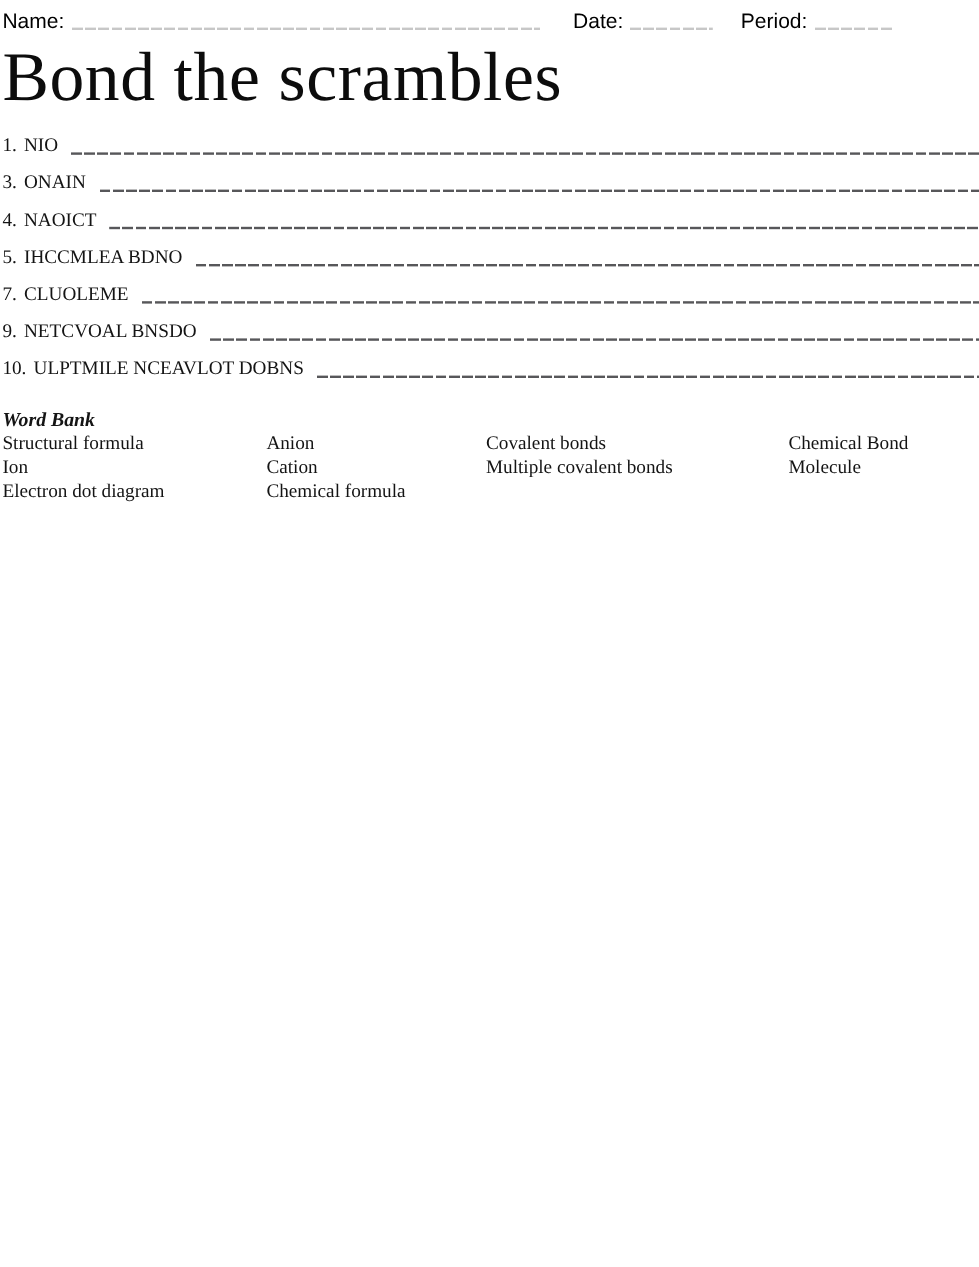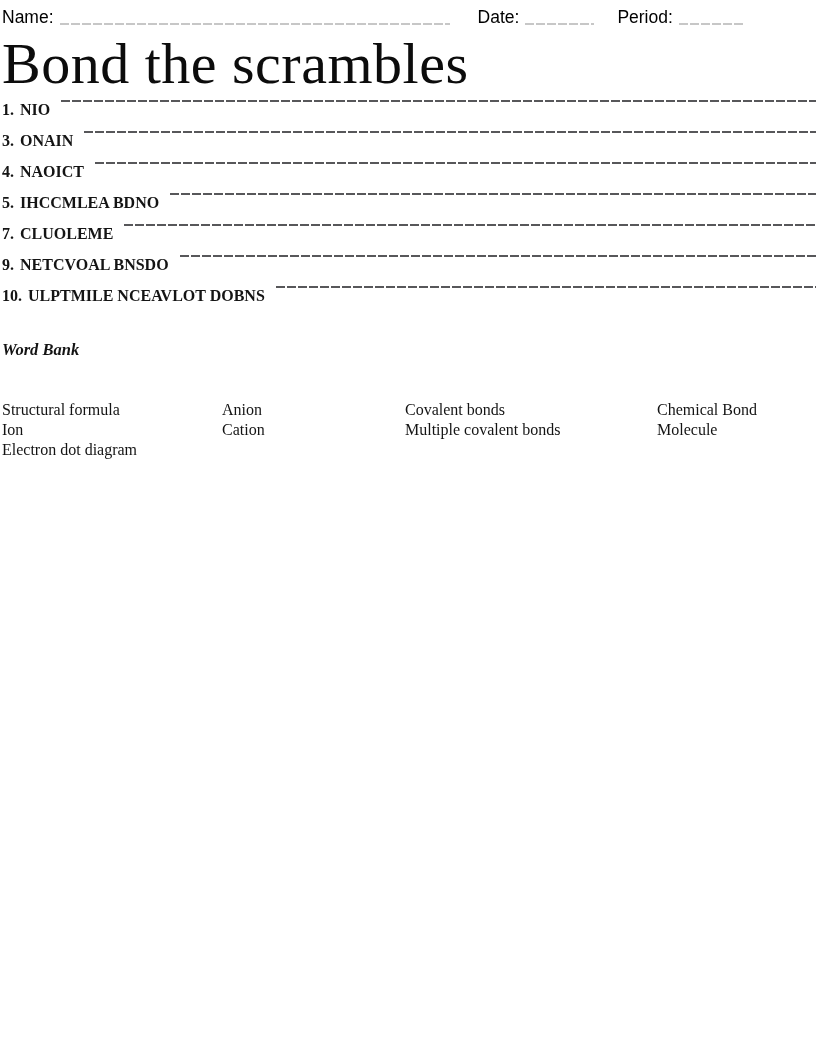--- a/index.html
+++ b/index.html
@@ -45,23 +45,22 @@
     text-align: left;
     font-weight: 400;
     color: #0c0c0c;
     letter-spacing: 0.5px;
   }
 
   
   .list { margin-top: 4px; }
   .scramble-row {
     display: flex;
-    align-items: flex-start;
+    align-items: flex-end;
     height: 31px;
-    font-weight: bold;
   }
   .scramble-text {
     font-size: 16px;
     line-height: 19px;
     white-space: nowrap;
   }
   .scramble-num { margin-right: 6px; }
   .fill-line {
     flex: 1;
     height: 2px;
@@ -73,21 +72,20 @@
   .word-bank { margin-top: 22px; }
   .wb-heading {
     font-weight: bold;
     font-size: 16.5px;
     line-height: 21px;
     font-style: italic;
   }
   .wb-grid {
     display: grid;
     grid-template-columns: 220px 183px 252px 1fr;
-    margin-top: 40px;
   }
   .wb-cell {
     font-size: 16px;
     line-height: 20px;
     white-space: nowrap;
   }
 </style>
 </head>
 <body>
 
@@ -140,18 +138,19 @@
     <div class="wb-grid">
         <div class="wb-cell">Structural formula</div>
         <div class="wb-cell">Anion</div>
         <div class="wb-cell">Covalent bonds</div>
         <div class="wb-cell">Chemical Bond</div>
         <div class="wb-cell">Ion</div>
         <div class="wb-cell">Cation</div>
         <div class="wb-cell">Multiple covalent bonds</div>
         <div class="wb-cell">Molecule</div>
         <div class="wb-cell">Electron dot diagram</div>
+        <div class="wb-cell">Chemical formula</div>
         <div class="wb-cell"></div>
         <div class="wb-cell"></div>
       </div>
   </div>
 
 </div>
 
 </body></html>

